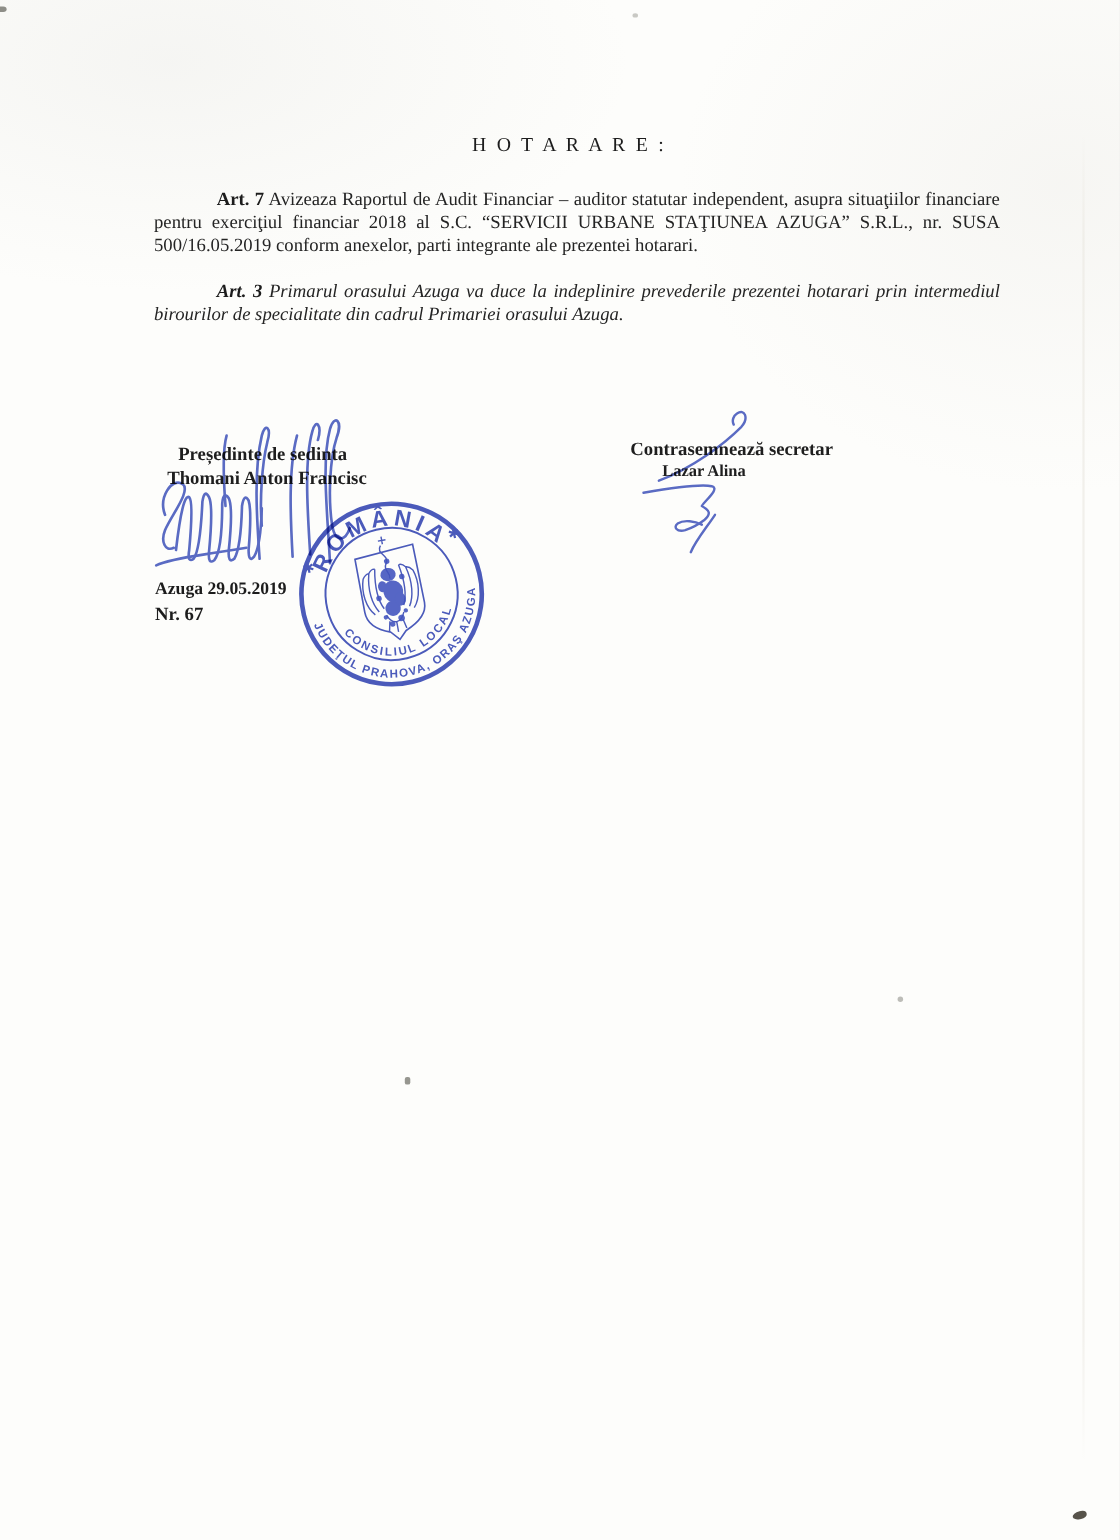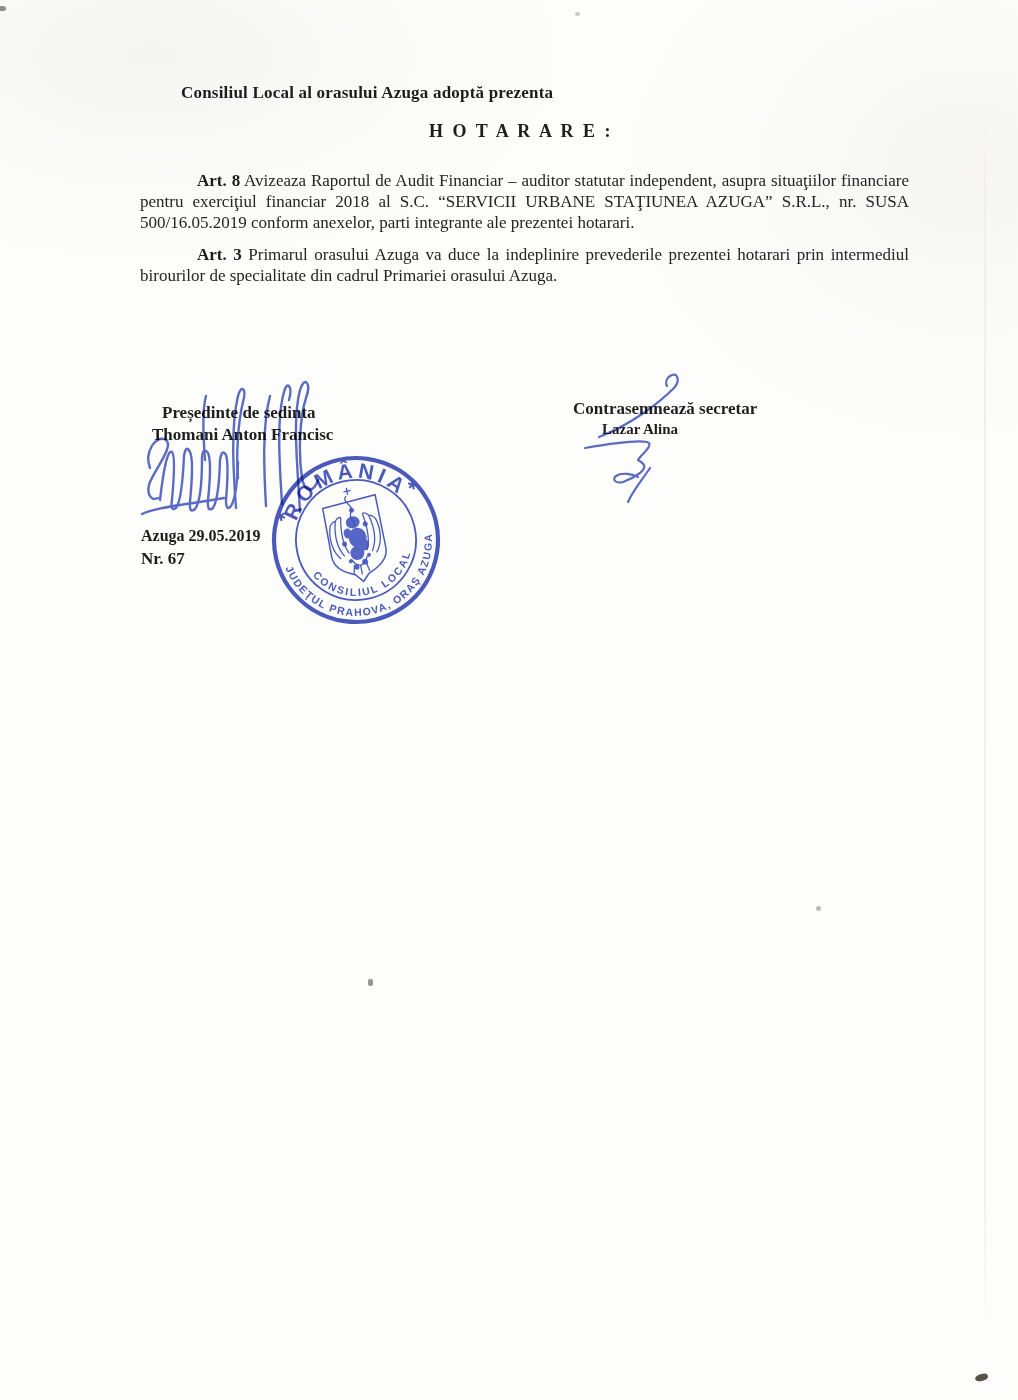--- a/index.html
+++ b/index.html
@@ -15,31 +15,31 @@
     color:#222;
     overflow:hidden;
   }
   .intro-line{
     position:absolute;left:181px;top:83px;
     font-size:17px;font-weight:bold;color:#1d1d1d;
     letter-spacing:.2px;
   }
   .decision-heading{
     position:absolute;left:429px;top:121px;
-    font-size:18px;font-weight:bold;color:#1d1d1d;
+    font-size:18px;font-weight:normal;color:#1d1d1d;
     letter-spacing:2.5px;white-space:pre;
   }
   .articles{
     position:absolute;left:140px;top:170px;width:769px;
     font-size:17px;line-height:21px;color:#242424;
   }
   .articles p{
     margin:0;text-align:justify;text-indent:57px;
   }
-  .articles p.art3{margin-top:11px;}
+  .articles p.art3{margin-top:21px;font-style:italic;}
   .articles b{color:#1c1c1c;}
   .sig-role-left{position:absolute;left:162px;top:403px;font-size:17px;font-weight:bold;color:#1e1e1e;}
   .sig-name-left{position:absolute;left:152px;top:425px;font-size:17px;font-weight:bold;color:#1e1e1e;}
   .sig-role-right{position:absolute;left:573px;top:399px;font-size:17px;font-weight:bold;color:#1e1e1e;}
   .sig-name-right{position:absolute;left:602px;top:421px;font-size:15px;font-weight:bold;color:#1e1e1e;}
   .issue-date{position:absolute;left:141px;top:527px;font-size:16px;font-weight:bold;color:#1c1c1c;}
   .issue-number{position:absolute;left:141px;top:549px;font-size:17px;font-weight:bold;color:#1c1c1c;}
   .ink{position:absolute;mix-blend-mode:multiply;pointer-events:none;}
   .paper-fold-line{
     position:absolute;left:984px;top:120px;width:2px;height:1210px;
@@ -51,25 +51,24 @@
   .speck-b{left:816px;top:906px;width:5px;height:5px;background:#bdbdb8;}
   .speck-c{left:368px;top:979px;width:5px;height:7px;background:#96968f;border-radius:2px;}
   .speck-d{left:975px;top:1374px;width:13px;height:7px;background:#57534a;border-radius:60% 40% 50% 50%;transform:rotate(-12deg);}
   .speck-e{left:0px;top:6px;width:6px;height:5px;background:#8e8e88;border-radius:0 50% 50% 0;}
 </style>
 </head>
 <body>
 
 <div class="page">
 
-  <div class="intro-line">Consiliul Local al orasului Azuga adoptă prezenta</div>
   <div class="decision-heading">H O T A R A R E :</div>
 
   <div class="articles">
-    <p><b>Art. 8</b> <span>Avizeaza Raportul de Audit Financiar – auditor statutar independent, asupra situaţiilor financiare pentru exerciţiul financiar 2018 al S.C. “SERVICII URBANE STAŢIUNEA AZUGA” S.R.L., nr. SUSA 500/16.05.2019 conform anexelor, parti integrante ale prezentei hotarari.</span></p>
+    <p><b>Art. 7</b> <span>Avizeaza Raportul de Audit Financiar – auditor statutar independent, asupra situaţiilor financiare pentru exerciţiul financiar 2018 al S.C. “SERVICII URBANE STAŢIUNEA AZUGA” S.R.L., nr. SUSA 500/16.05.2019 conform anexelor, parti integrante ale prezentei hotarari.</span></p>
     <p class="art3"><b>Art. 3</b> <span>Primarul orasului Azuga va duce la indeplinire prevederile prezentei hotarari prin intermediul birourilor de specialitate din cadrul Primariei orasului Azuga.</span></p>
   </div>
 
   <div class="sig-role-left">Președinte de sedinta</div>
   <div class="sig-name-left">Thomani Anton Francisc</div>
   <div class="sig-role-right">Contrasemnează  secretar</div>
   <div class="sig-name-right">Lazar Alina</div>
 
   <div class="issue-date">Azuga 29.05.2019</div>
   <div class="issue-number">Nr. 67</div>

